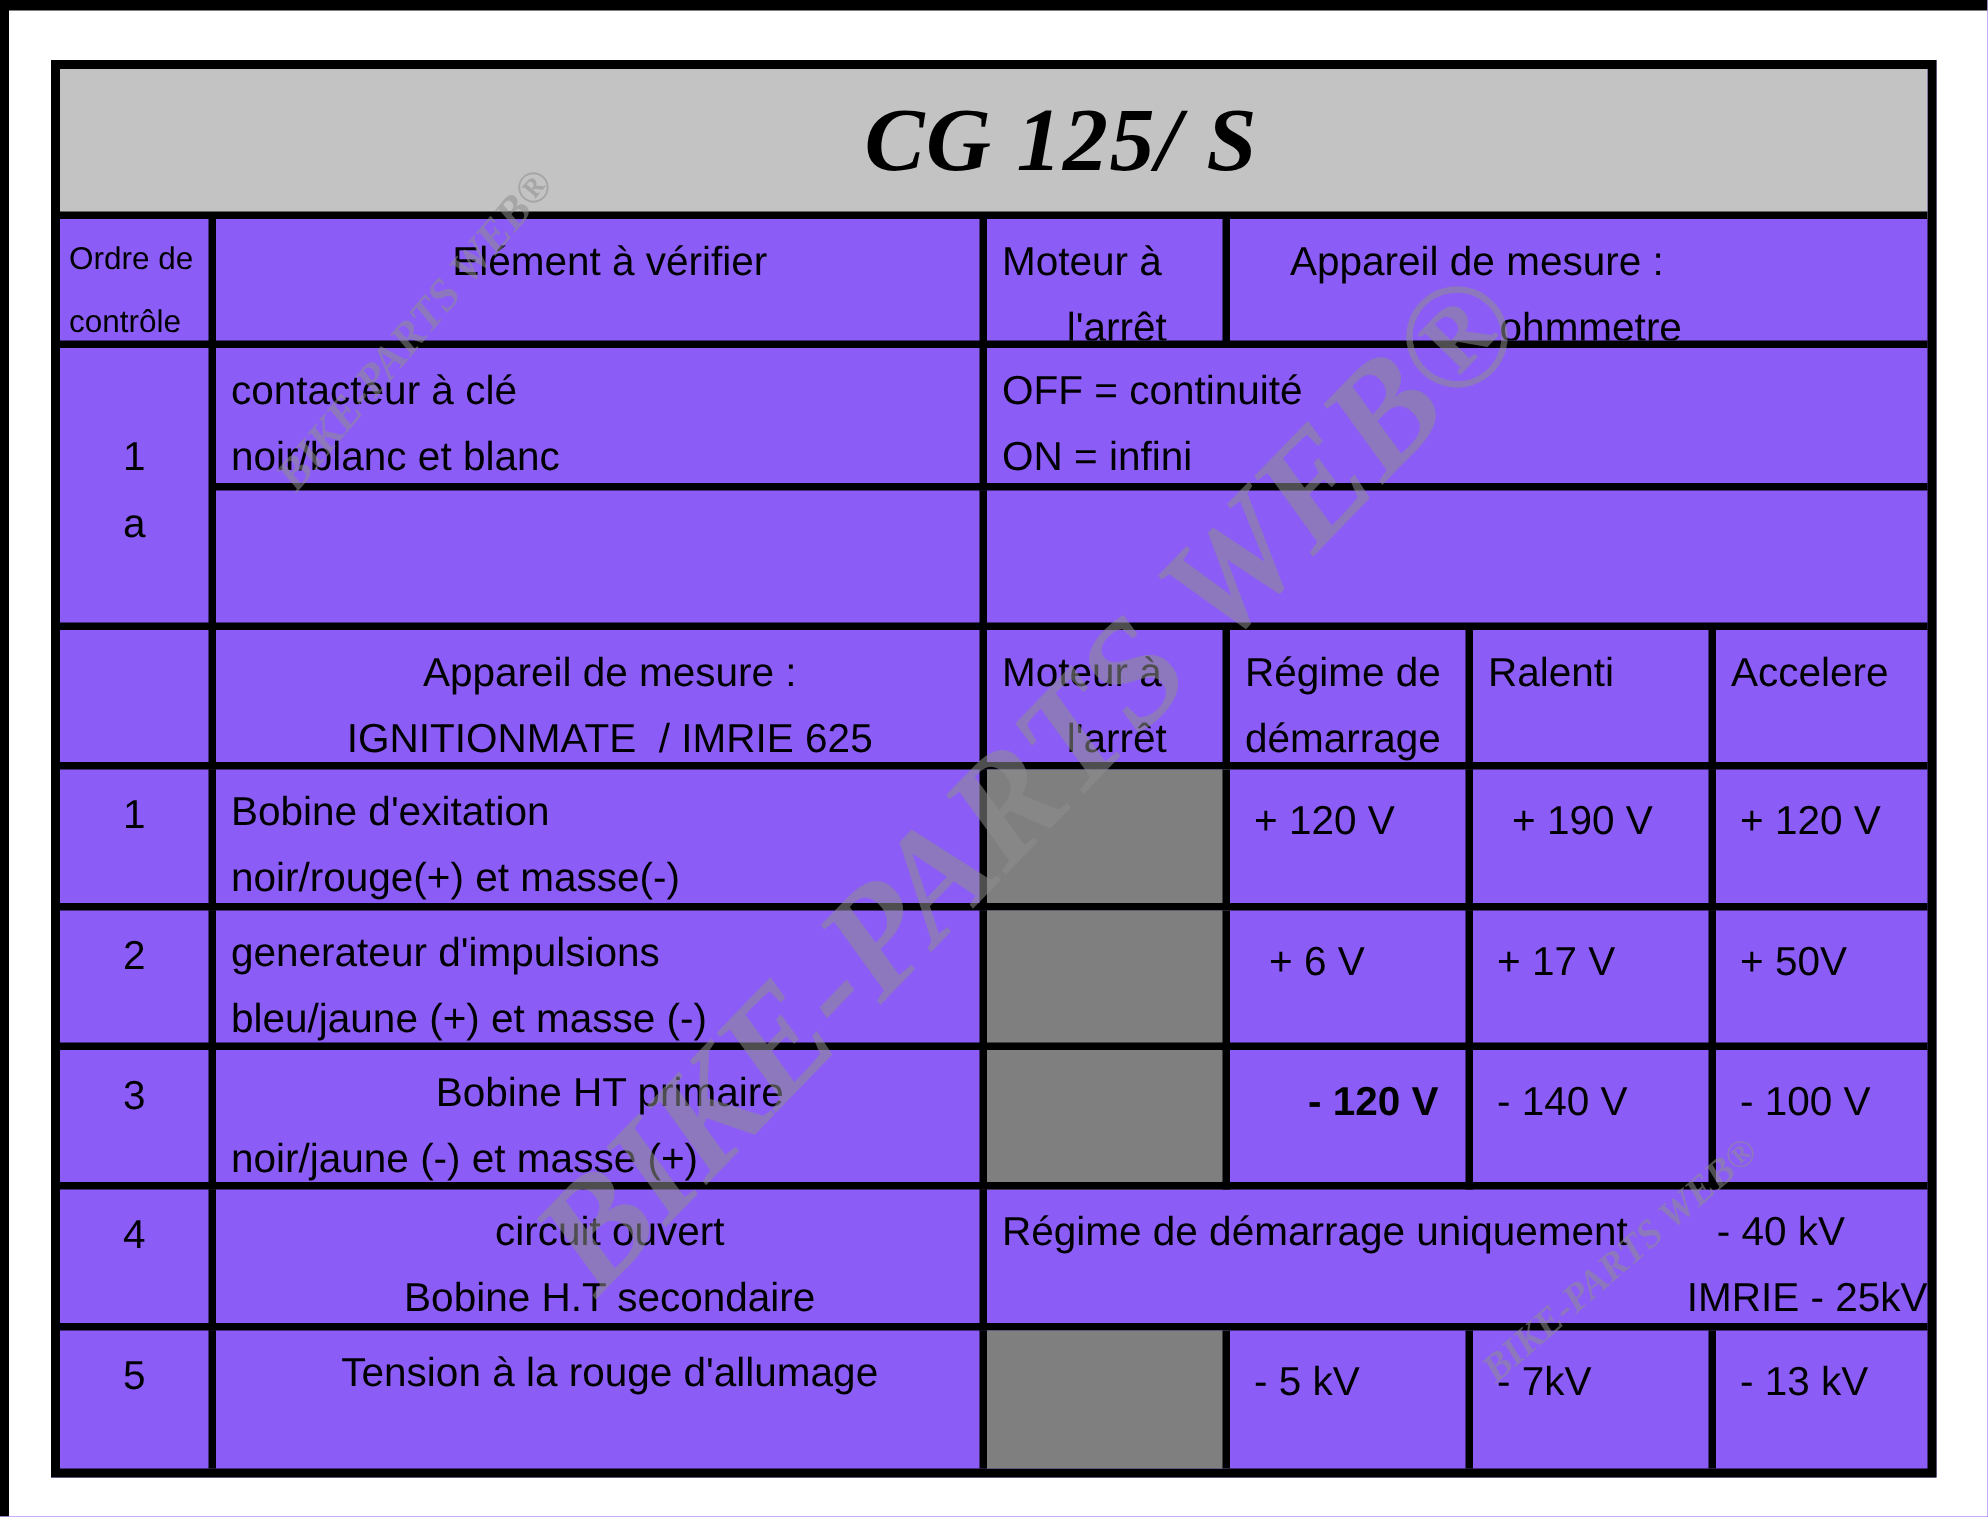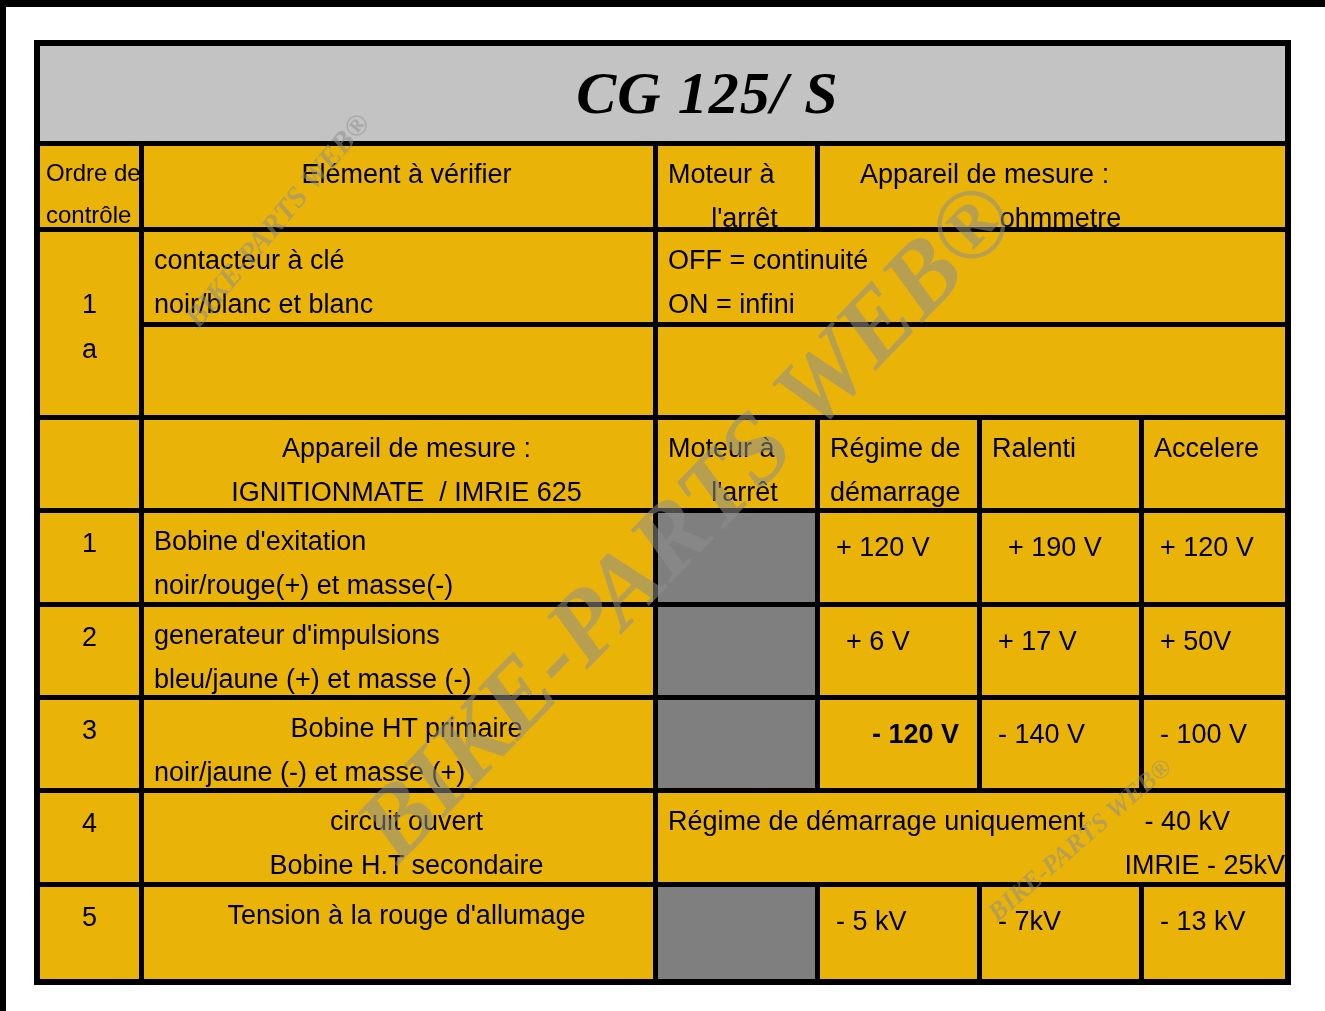--- a/index.html
+++ b/index.html
@@ -19,21 +19,21 @@
   }
   
   .scan-top{position:absolute;left:0;top:0;width:100%;height:7px;background:#000;}
   .scan-left{position:absolute;left:0;top:0;width:6px;height:100%;background:#000;}
 
   .doc{
     position:absolute;left:34px;top:40px;
     width:1257px;height:945px;
     border:6px solid var(--border);
     box-sizing:border-box;
-    background:#eab308;
+    background:#8b5cf6;
   }
   .titlebar{
     height:95px;
     background:var(--title-bg);
     border-bottom:5px solid var(--border);
     display:flex;align-items:center;justify-content:center;
   }
   .title{
     font-family:"Liberation Serif","DejaVu Serif",serif;
     font-weight:bold;font-style:italic;
@@ -56,21 +56,21 @@
   }
   .last-col{border-right:none;}
   .last-row{border-bottom:none;}
   .gray{background:var(--gray-cell);}
   .span3{grid-column:span 3;}
   .span4{grid-column:span 4;}
   .rowspan2{grid-row:span 2;}
 
   .ln{line-height:44px;padding:0 10px;white-space:pre;}
   .ln.c{text-align:center;margin-left:16px;}
-  .ln.small{font-size:24px;line-height:42px;padding-left:6px;}
+  .ln.small{font-size:21px;line-height:42px;padding-left:6px;}
   .ln.indent{padding-left:40px;}
   .val{line-height:40px;padding:8px 0 0 16px;white-space:pre;}
   .val.b{font-weight:bold;margin-left:36px;}
   .val.ind2{padding-left:26px;}
   .num{text-align:center;line-height:40px;padding-top:4px;}
   .ordre-1a{
     display:flex;flex-direction:column;justify-content:center;align-items:center;
     height:100%;padding-top:0;line-height:45px;
   }
   .merged-line1{display:flex;justify-content:space-between;line-height:44px;padding:0 55px 0 10px;white-space:pre;gap:44px;}

